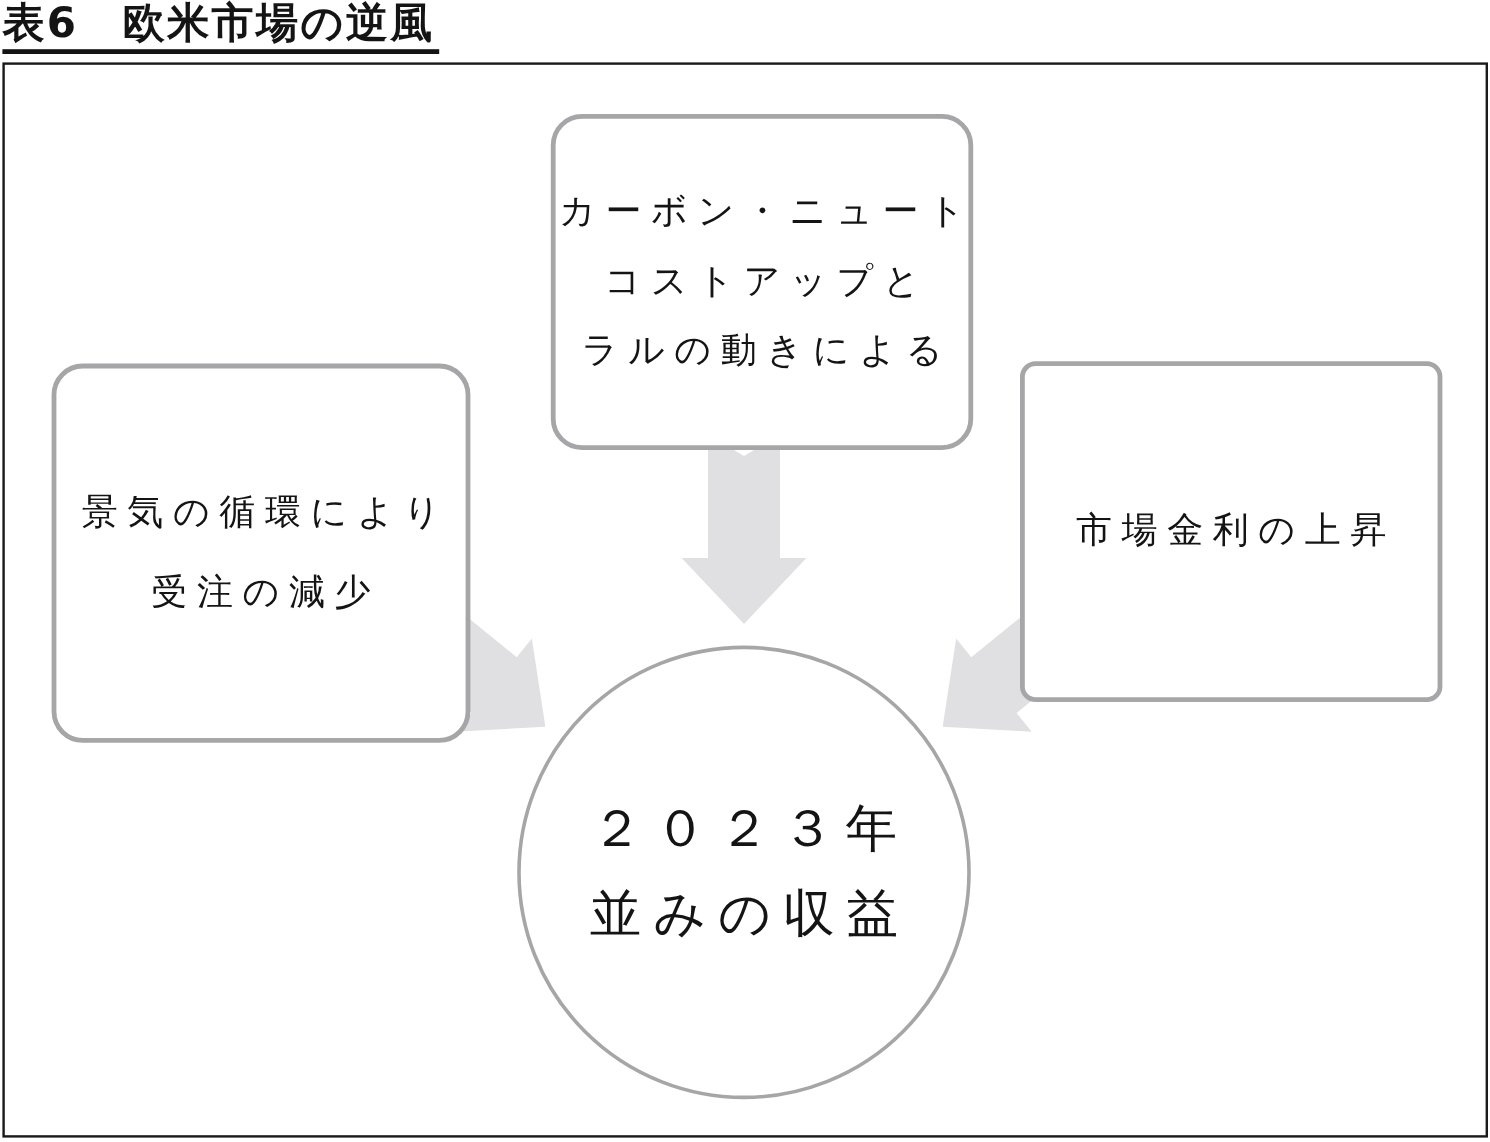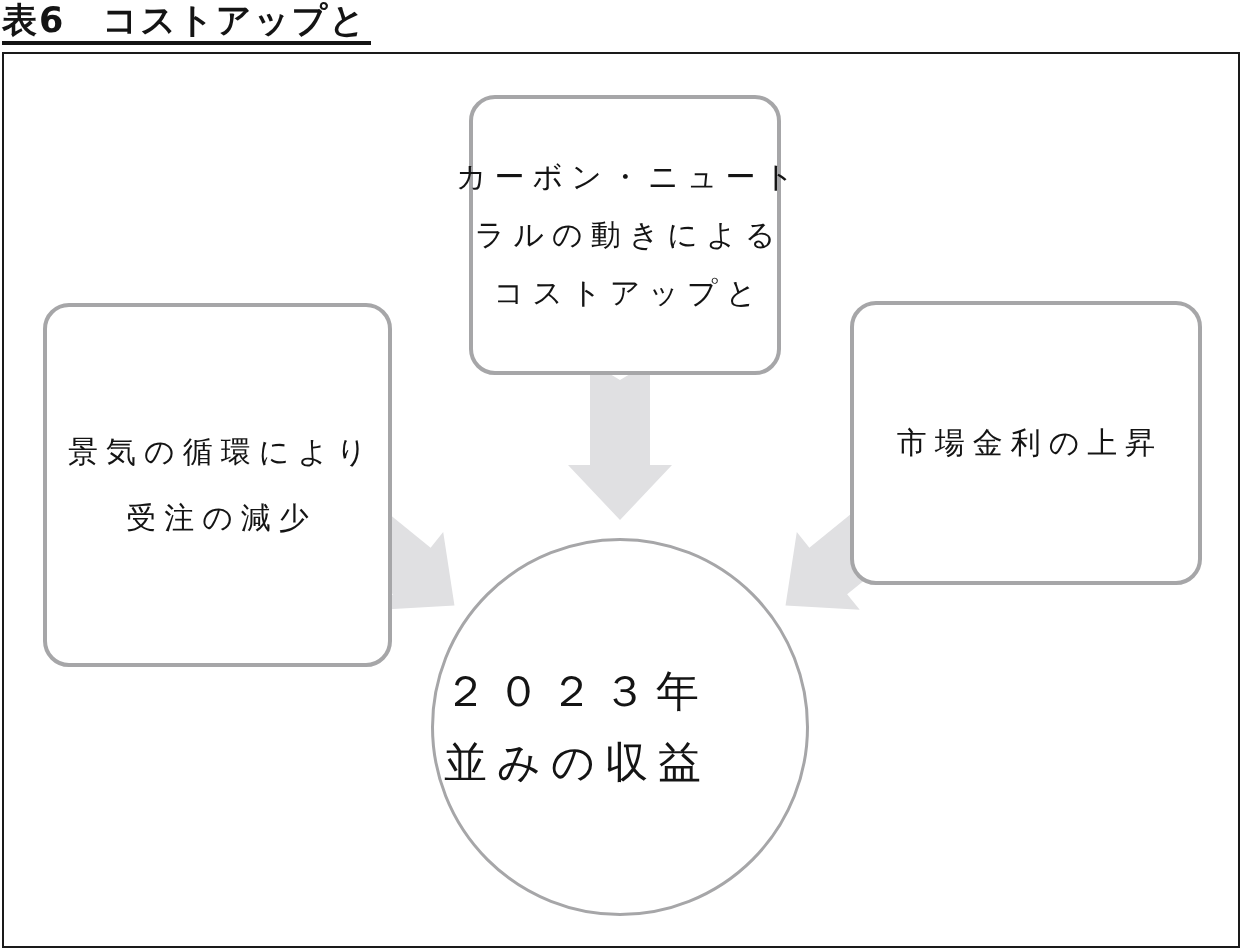--- a/index.html
+++ b/index.html
@@ -63,23 +63,23 @@
     border: 4px solid var(--shape-border, #a6a6a8);
     border-radius: 26px;
     box-sizing: border-box;
     z-index: 2;
     display: flex;
     flex-direction: column;
     justify-content: center;
     align-items: center;
     text-align: center;
   }
-  .box-top   { left: 465px; top:  41px; width: 312px; height: 280px; }
-  .box-left  { left:  39px; top: 249px; width: 349px; height: 364px; }
-  .box-right { left: 846px; top: 247px; width: 352px; height: 284px; }
+  .box-top   { left: 455px; top:  41px; width: 352px; height: 280px; }
+  .box-left  { left:  39px; top: 249px; width: 349px; height: 316px; }
+  .box-right { left: 846px; top: 247px; width: 352px; height: 284px; border-radius: 13px; }
   .cause-box .line {
     font-size: 30px;
     letter-spacing: 8px;
     text-indent: 8px;
     white-space: nowrap;
   }
   .box-top  .line { line-height: 58px; }
   .box-left .line { line-height: 66px; }
   .box-right .line { line-height: 40px; }
   
@@ -90,53 +90,53 @@
     width: 378px;
     height: 378px;
     border: 3px solid var(--shape-border, #a6a6a8);
     border-radius: 50%;
     box-sizing: border-box;
     background: #ffffff;
     z-index: 2;
     display: flex;
     flex-direction: column;
     justify-content: center;
-    align-items: flex-start;
+    align-items: center;
     text-align: center;
   }
   .outcome-circle .line {
     font-size: 43px;
     line-height: 71px;
     letter-spacing: 10px;
     text-indent: 10px;
     white-space: nowrap;
   }
 </style>
 </head>
 <body>
 
 <div class="stage">
 
-  <div class="fig-title">表6　コストアップと</div>
+  <div class="fig-title">表6　欧米市場の逆風</div>
 
   <div class="frame">
 
     <svg class="arrows" viewBox="0 0 1234 892" xmlns="http://www.w3.org/2000/svg">
 
       <polygon points="0,-30 73,-30 73,-50 128,0 73,50 73,30 0,30 18,0" transform="translate(351,471) rotate(39)"></polygon>
 
       <polygon points="0,-30 103,-30 103,-52 158,0 103,52 103,30 0,30 18,0" transform="translate(616,308) rotate(90)"></polygon>
 
       <polygon points="0,-30 73,-30 73,-50 128,0 73,50 73,30 0,30 18,0" transform="translate(881,471) rotate(141)"></polygon>
     </svg>
 
     <div class="cause-box box-top">
       <div class="line">カーボン・ニュート</div>
+      <div class="line">コストアップと</div>
       <div class="line">ラルの動きによる</div>
-      <div class="line">コストアップと</div>
     </div>
 
     <div class="cause-box box-left">
       <div class="line">景気の循環により</div>
       <div class="line">受注の減少</div>
     </div>
 
     <div class="cause-box box-right">
       <div class="line">市場金利の上昇</div>
     </div>

